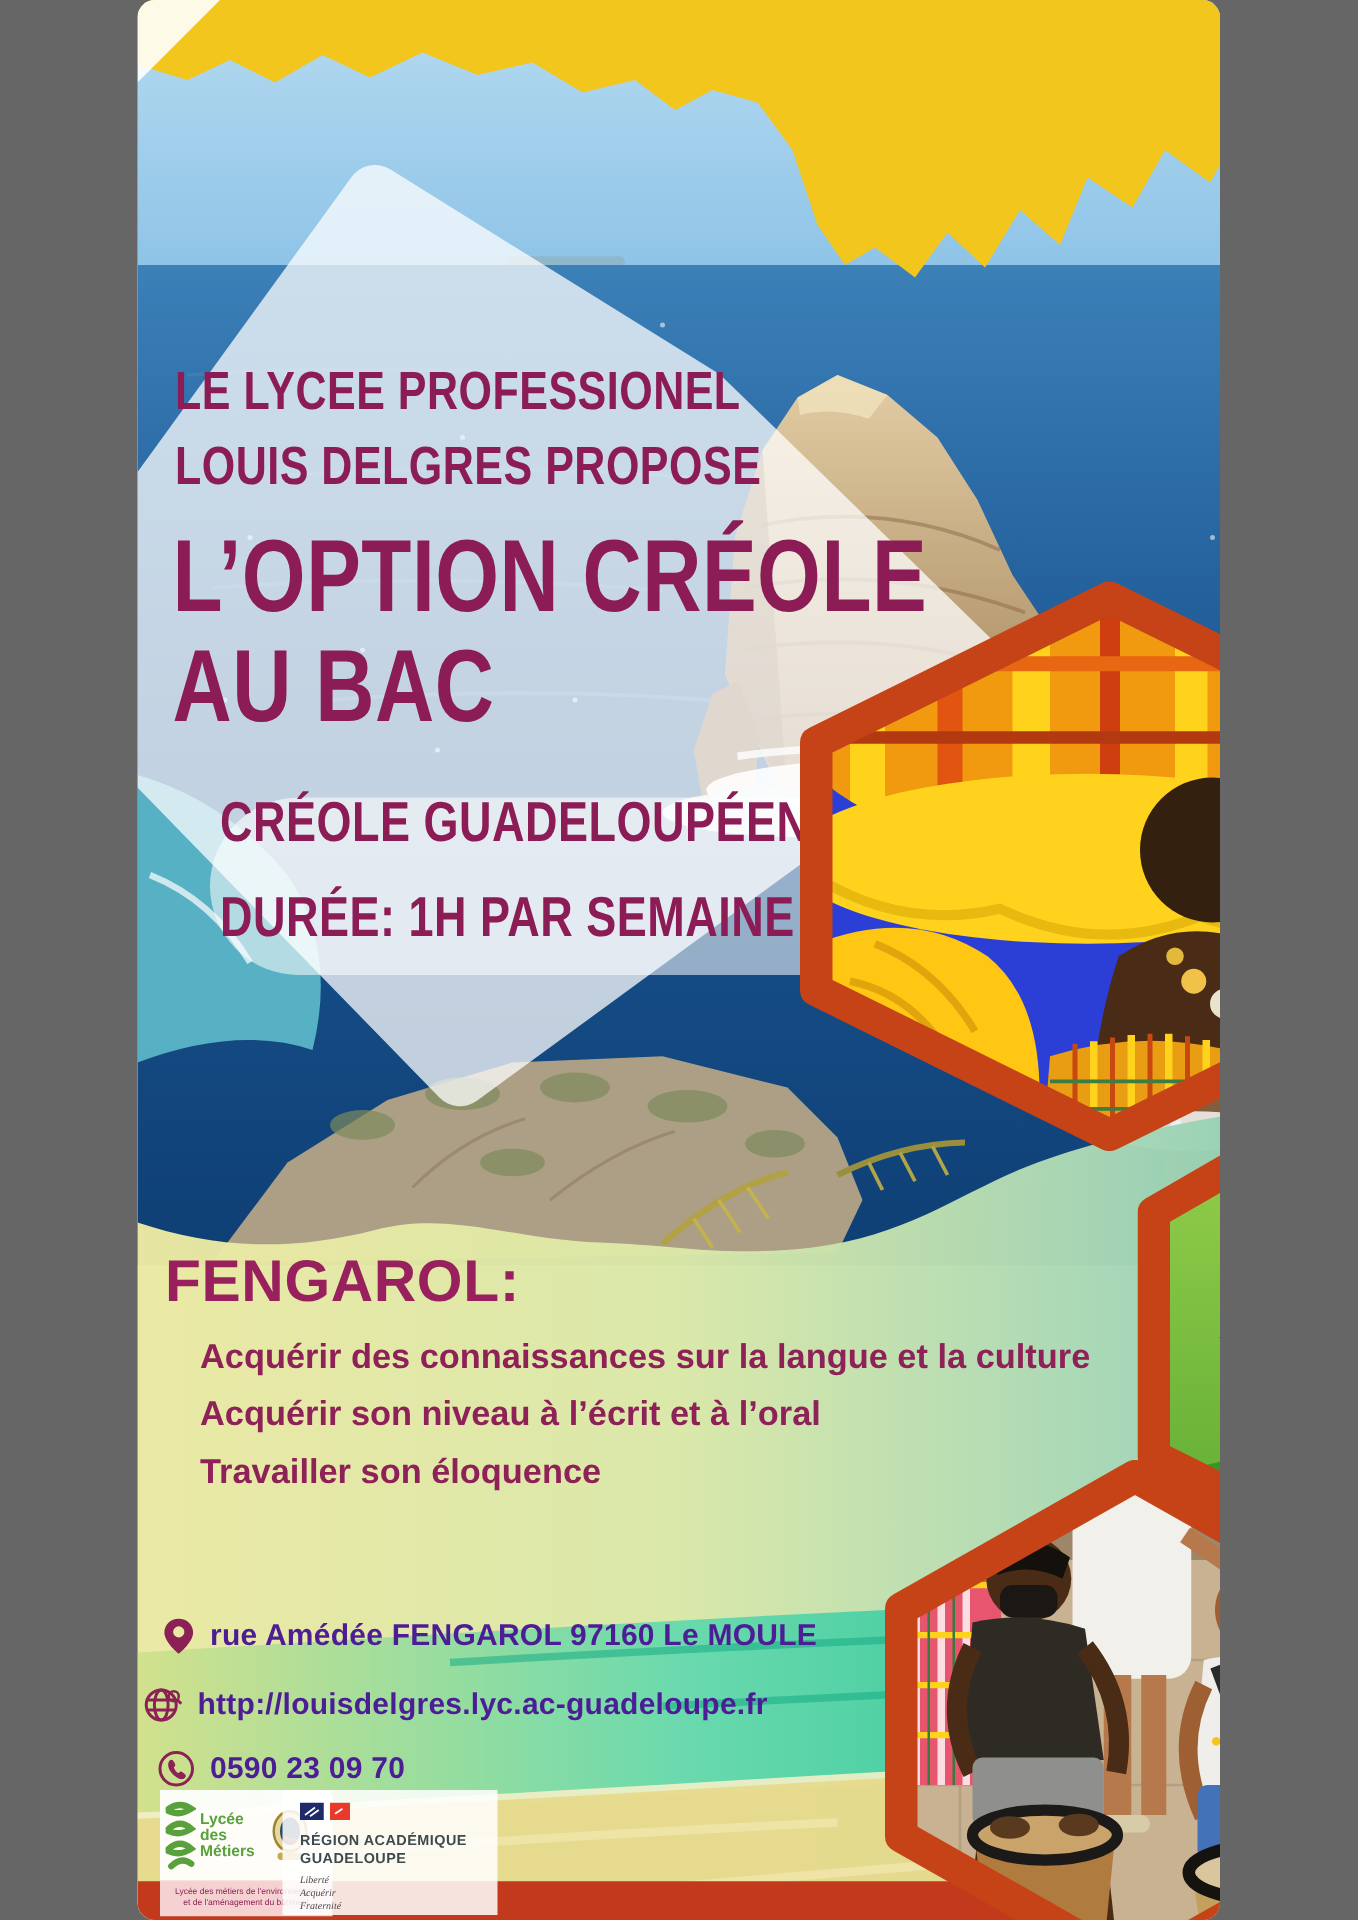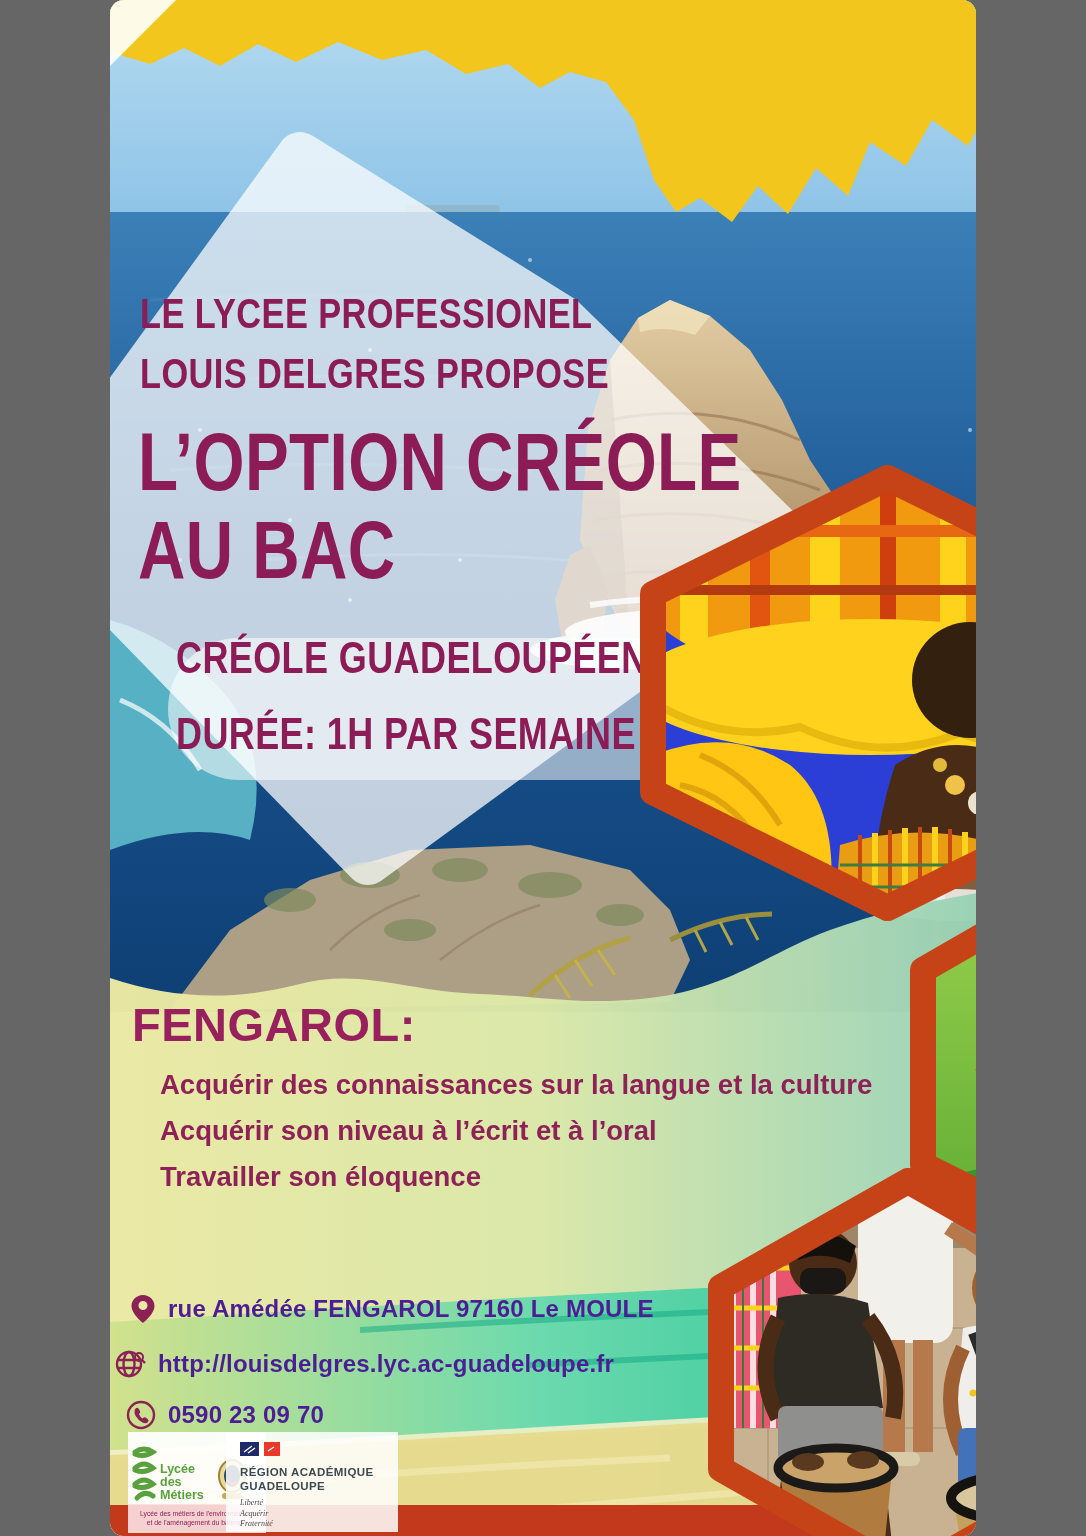--- a/index.html
+++ b/index.html
@@ -14,21 +14,21 @@
   .cond{transform:scaleX(.8);transform-origin:0 0;font-weight:700;letter-spacing:.5px;}
   #intro{left:30px;top:283px;font-size:43px;line-height:60px;}
   #title{left:28px;top:418px;font-size:82px;line-height:88px;}
   #sub1{left:66px;top:632px;font-size:45px;}
   #sub2{left:66px;top:708px;font-size:45px;}
   #obj-head{left:22px;top:997px;font-size:47px;font-weight:700;color:#98215d;letter-spacing:.5px;}
   #obj-list{left:22px;top:1062px;font-size:27.5px;line-height:46px;font-weight:700;color:#8e2158;margin-left:28px;}
   .c-row{position:absolute;display:flex;align-items:center;color:#4c1d95;font-weight:700;}
   .c-row .txt{margin-left:12px;font-size:24px;letter-spacing:.2px;white-space:nowrap;}
   .lm-box{left:18px;top:1432px;width:138px;height:72px;background:rgba(255,255,255,.93);
-          display:flex;align-items:flex-end;padding:2px 3px;box-sizing:border-box;}
+          display:flex;align-items:center;padding:2px 3px;box-sizing:border-box;}
   .lm-name{width:56px;font-size:12.5px;line-height:13px;color:#58a13c;font-weight:700;margin-left:3px;}
   .lm-cap{left:18px;top:1504px;width:138px;height:29px;background:rgba(252,226,229,.9);
           color:#8c2155;font-size:6.8px;line-height:9px;text-align:center;padding-top:5px;box-sizing:border-box;}
   .ra-box{left:116px;top:1432px;width:172px;height:100px;background:rgba(255,255,255,.86);
           padding:10px 0 0 14px;box-sizing:border-box;}
   .ra-title{font-size:11.5px;line-height:13.5px;font-weight:700;color:#3c4a50;letter-spacing:.4px;margin-top:6px;}
   .ra-motto{margin-top:5px;font-family:"Liberation Serif",serif;font-style:italic;
             font-size:8px;line-height:10.5px;color:#4a4a4a;}
 </style>
 </head>

